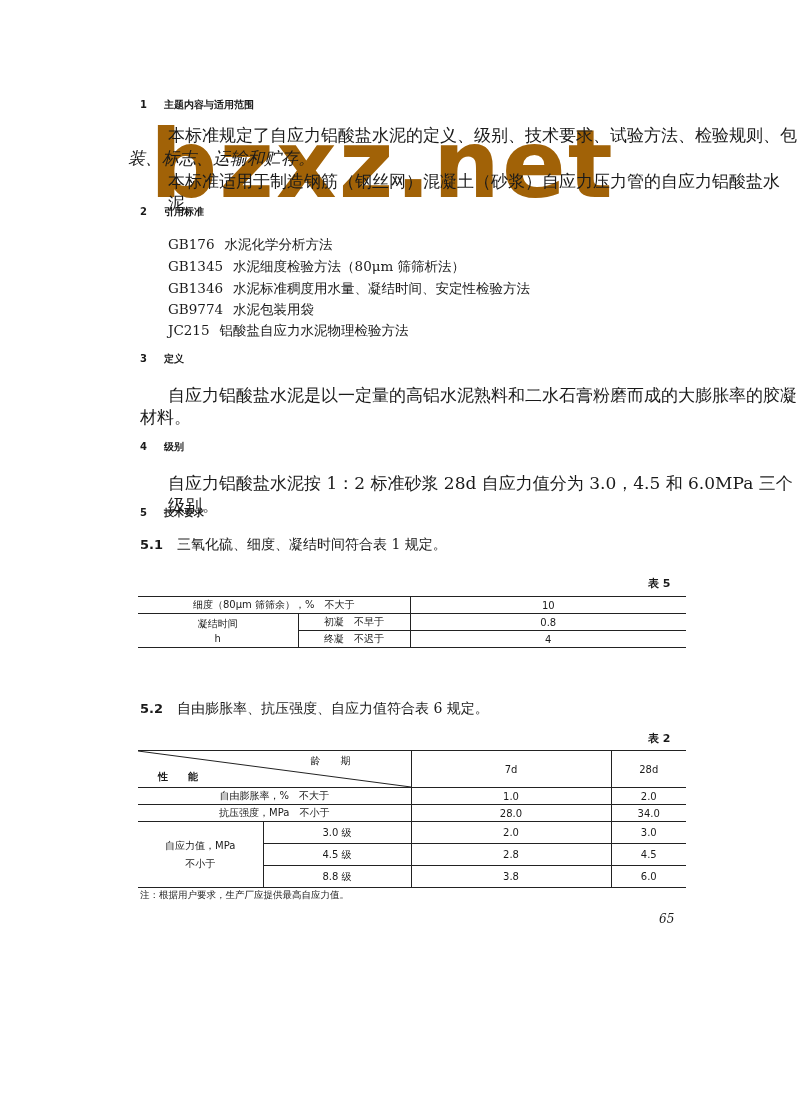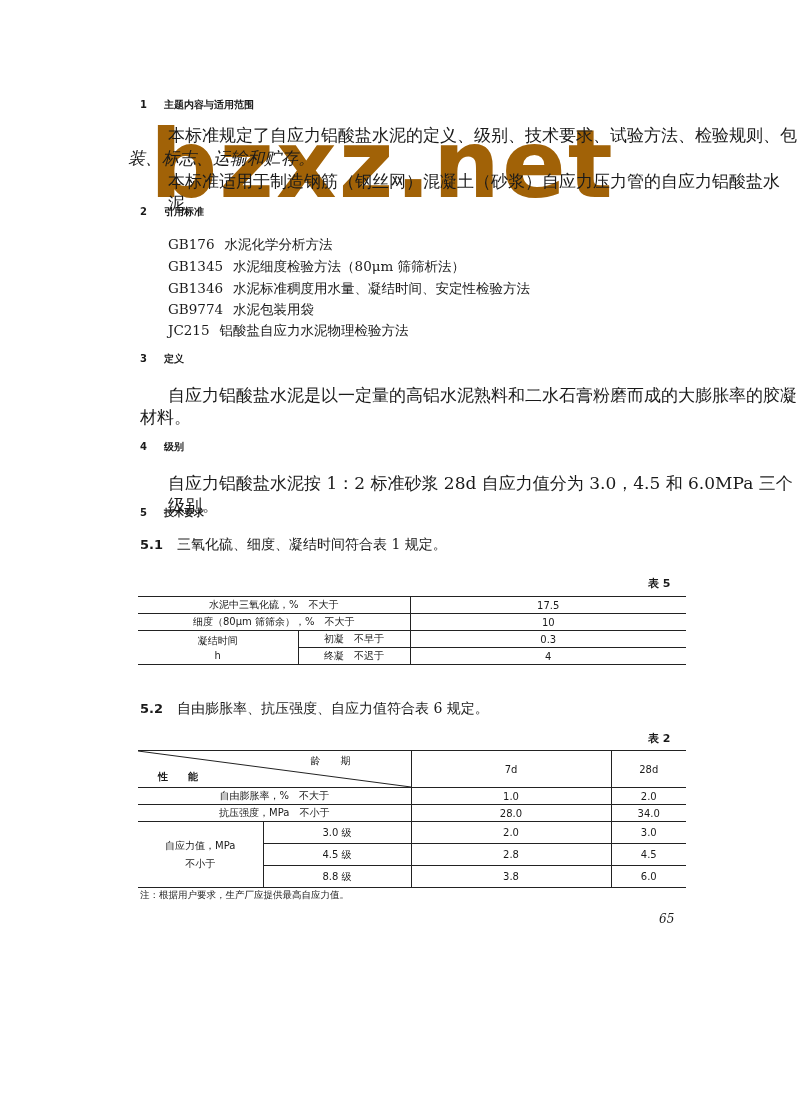--- a/index.html
+++ b/index.html
@@ -69,31 +69,27 @@
 
   <div class="cap" style="left:648px;top:576px;">表 5</div>
   <table class="t1">
     <colgroup>
         <col style="width:160px">
         <col style="width:112px">
         <col style="width:276px">
       </colgroup>
     <tbody>
     <tr>
-      <td colspan="2" class="vr">水泥中三氧化硫，%　不大于</td>
-      <td>17.5</td>
-    </tr>
-    <tr>
       <td colspan="2" class="vr">细度（80μm 筛筛余），%　不大于</td>
       <td>10</td>
     </tr>
     <tr>
       <td class="vr" style="border-bottom:none;vertical-align:bottom;">凝结时间</td>
       <td class="vr">初凝　不早于</td>
-      <td>0.3</td>
+      <td>0.8</td>
     </tr>
     <tr>
       <td class="vr" style="border-bottom:none;">h</td>
       <td class="vr">终凝　不迟于</td>
       <td>4</td>
     </tr>
   </tbody>
     </table>
 
   <div class="sub" style="top:700px;">

